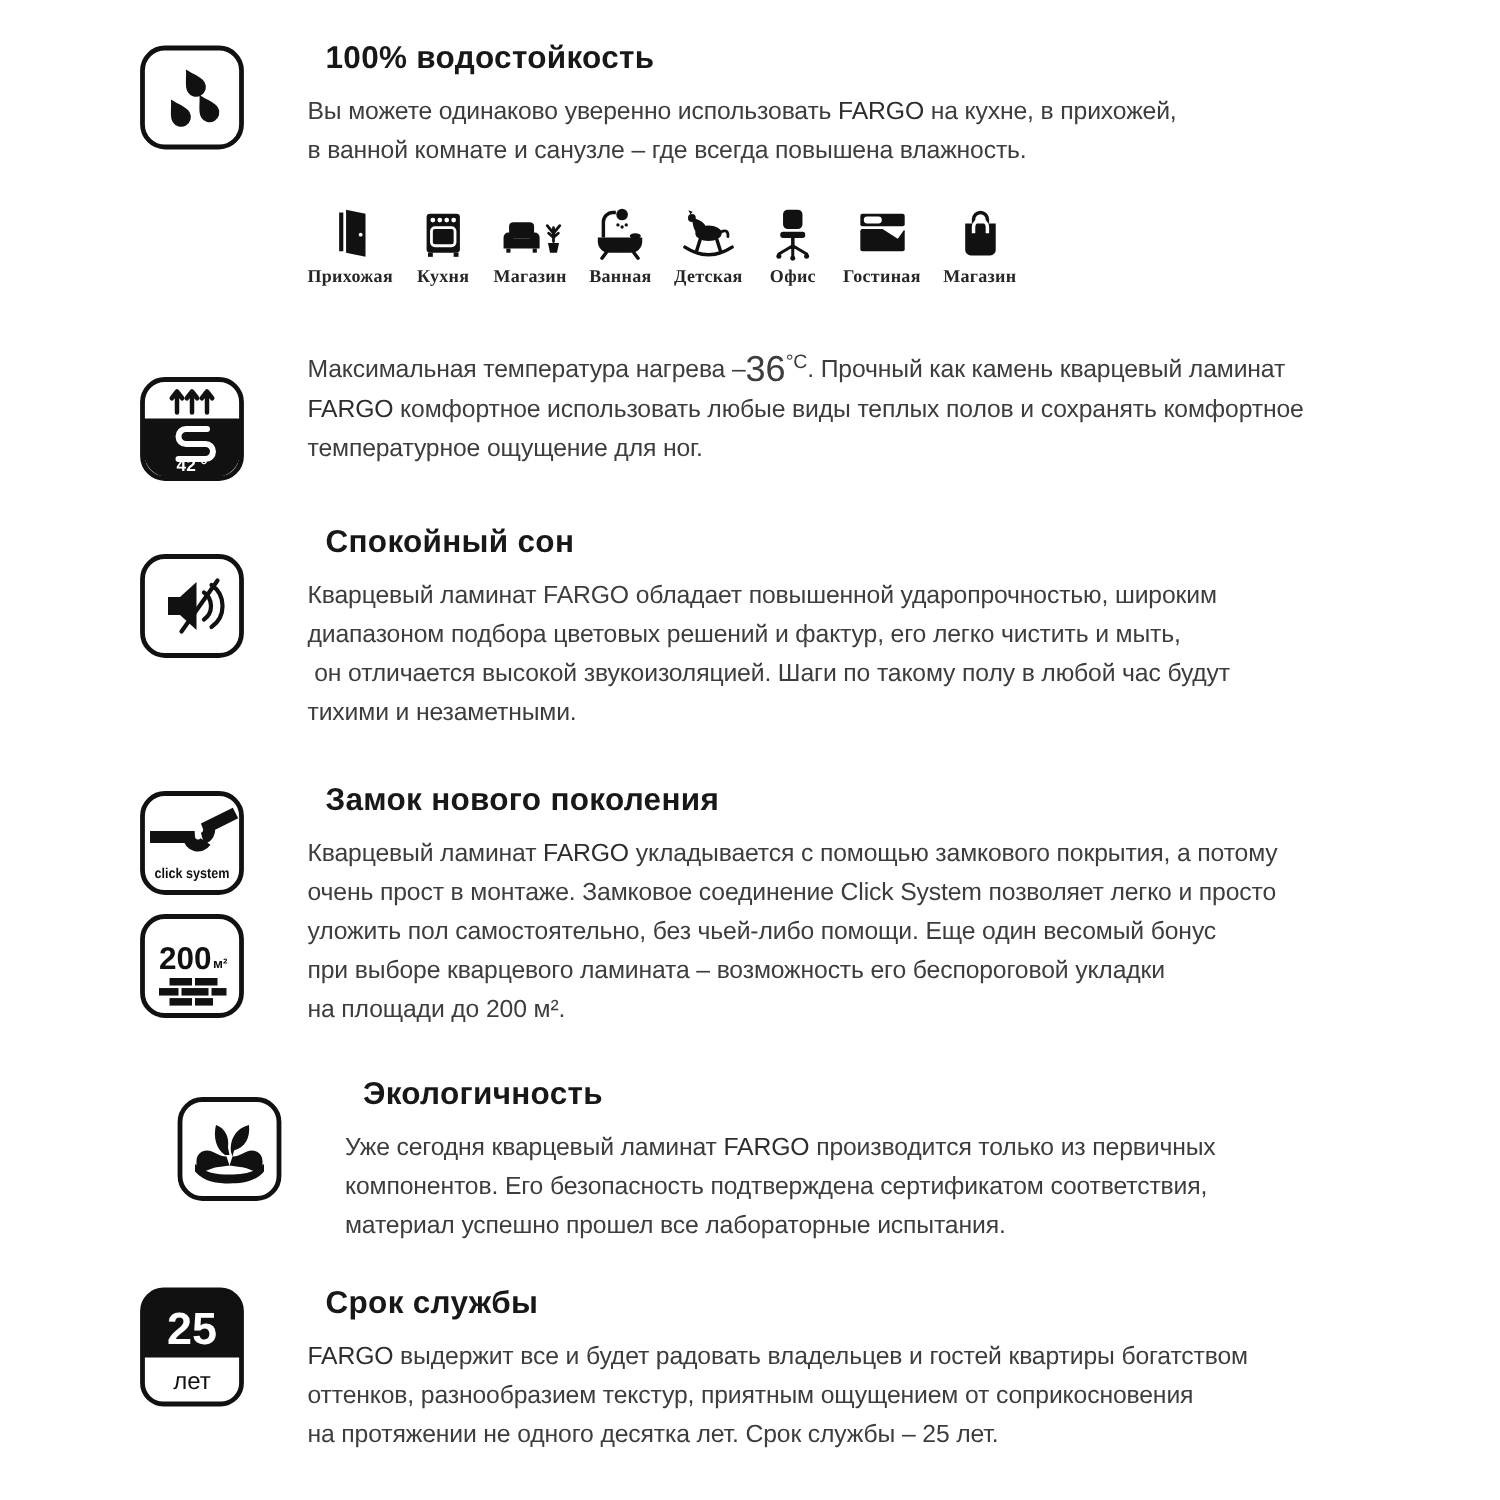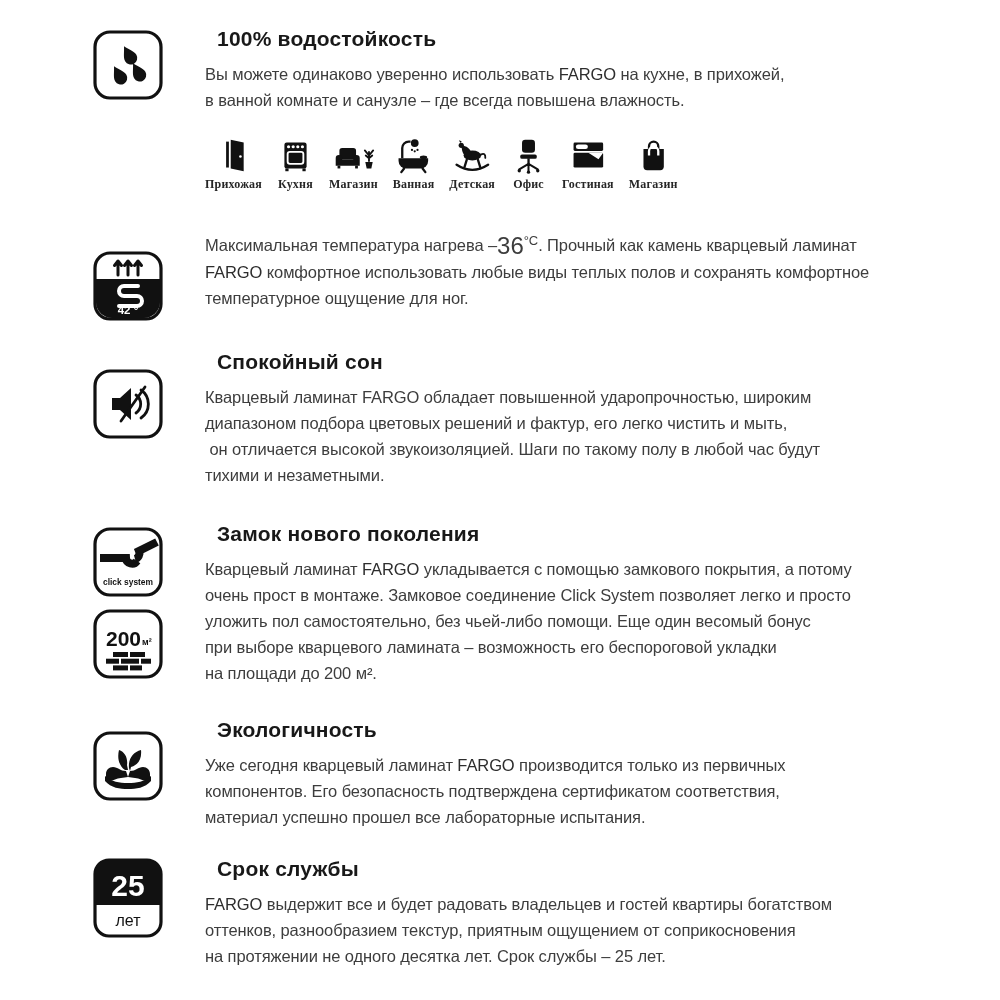--- a/index.html
+++ b/index.html
@@ -22,21 +22,21 @@
     white-space:pre-line;letter-spacing:-0.1px;
   }
   .b{font-weight:400;color:#2d2d2d;}
   .lg{font-size:24px;vertical-align:-3px;letter-spacing:0;}
   .sm{font-size:13px;vertical-align:6px;}
   
   .sec-waterproof{margin-bottom:36px;}
   .sec-warm-floor{margin-bottom:28px;}
   .sec-quiet-sleep{margin-bottom:34px;}
   .sec-lock{margin-bottom:32px;}
-  .sec-eco{margin-bottom:27px;}
+  .sec-eco{margin-bottom:27px;justify-content:center;}
   .sec-waterproof .icon-col{margin-top:2px;}
   .sec-warm-floor .icon-col{margin-top:22px;text-align:center;}
   .sec-quiet-sleep .icon-col{margin-top:18px;}
   .sec-lock .icon-col{margin-top:4px;}
   .sec-eco .icon-col{margin-top:12px;}
   .rooms{display:flex;align-items:flex-end;gap:15px;margin-top:24px;font-family:Liberation Serif, serif;}
   .room{display:flex;flex-direction:column;align-items:center;}
   .room svg{height:37px;width:auto;display:block;}
   .room-label{
     font-size:12px;font-weight:700;color:#262626;margin-top:3px;

